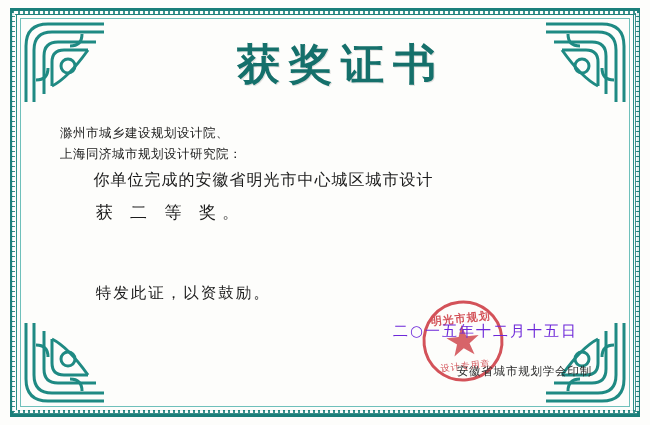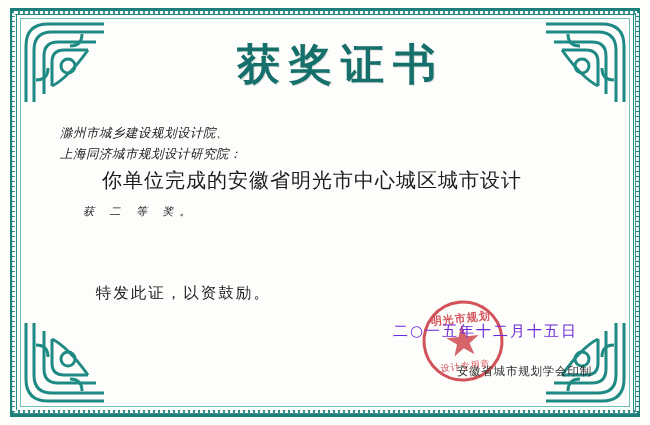--- a/index.html
+++ b/index.html
@@ -99,38 +99,36 @@
     left: 60px;
     top: 122px;
     width: 530px;
     font-family: "DejaVu Serif", "Liberation Serif", serif;
     color: #1b1b1b;
   }
   .addressee {
     font-size: 12.5px;
     line-height: 21px;
     letter-spacing: .5px;
-    font-style: italic;
   }
   .para {
-    font-size: 20px;
+    font-size: 16px;
     line-height: 32px;
     letter-spacing: 1px;
     text-indent: 2.1em;
     white-space: nowrap;
   }
   .para.spaced {
     letter-spacing: 2px;
   }
   .para-award {
-    font-size: 11px;
+    font-size: 17px;
     line-height: 32px;
     text-indent: 2.1em;
     letter-spacing: 6px;
-    font-style: italic;
   }
   .para-note {
     font-size: 15.5px;
     line-height: 34px;
     text-indent: 2.3em;
     letter-spacing: 2px;
     margin-top: 48px;
   }
 
   

